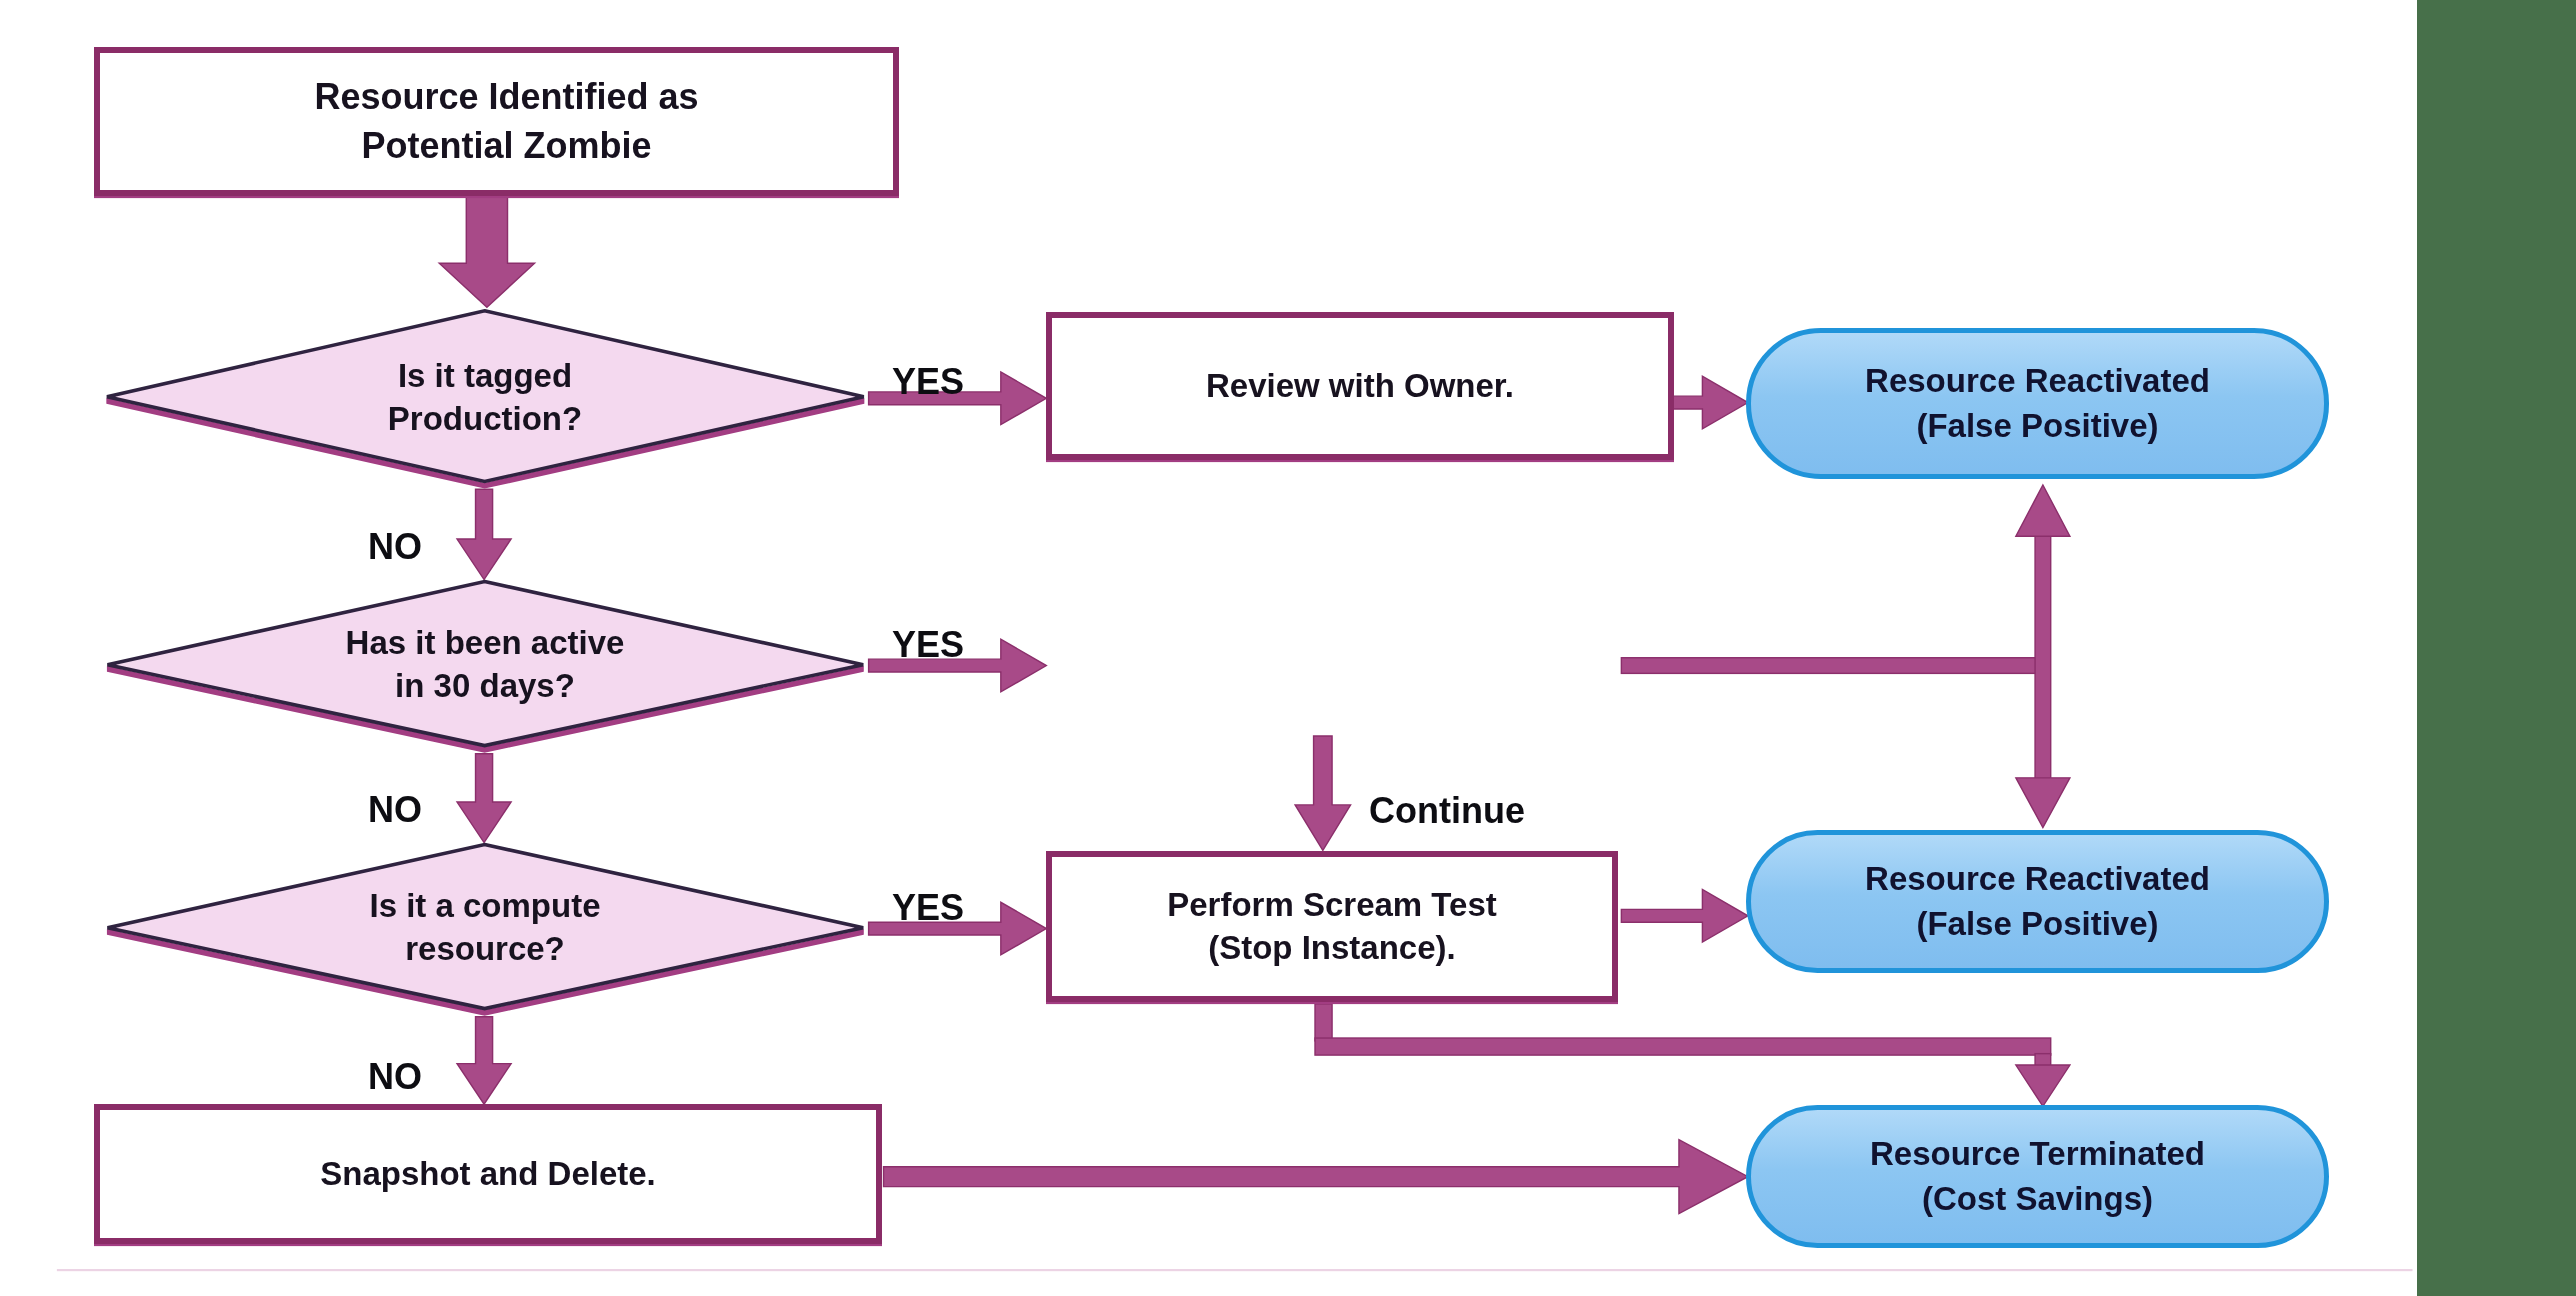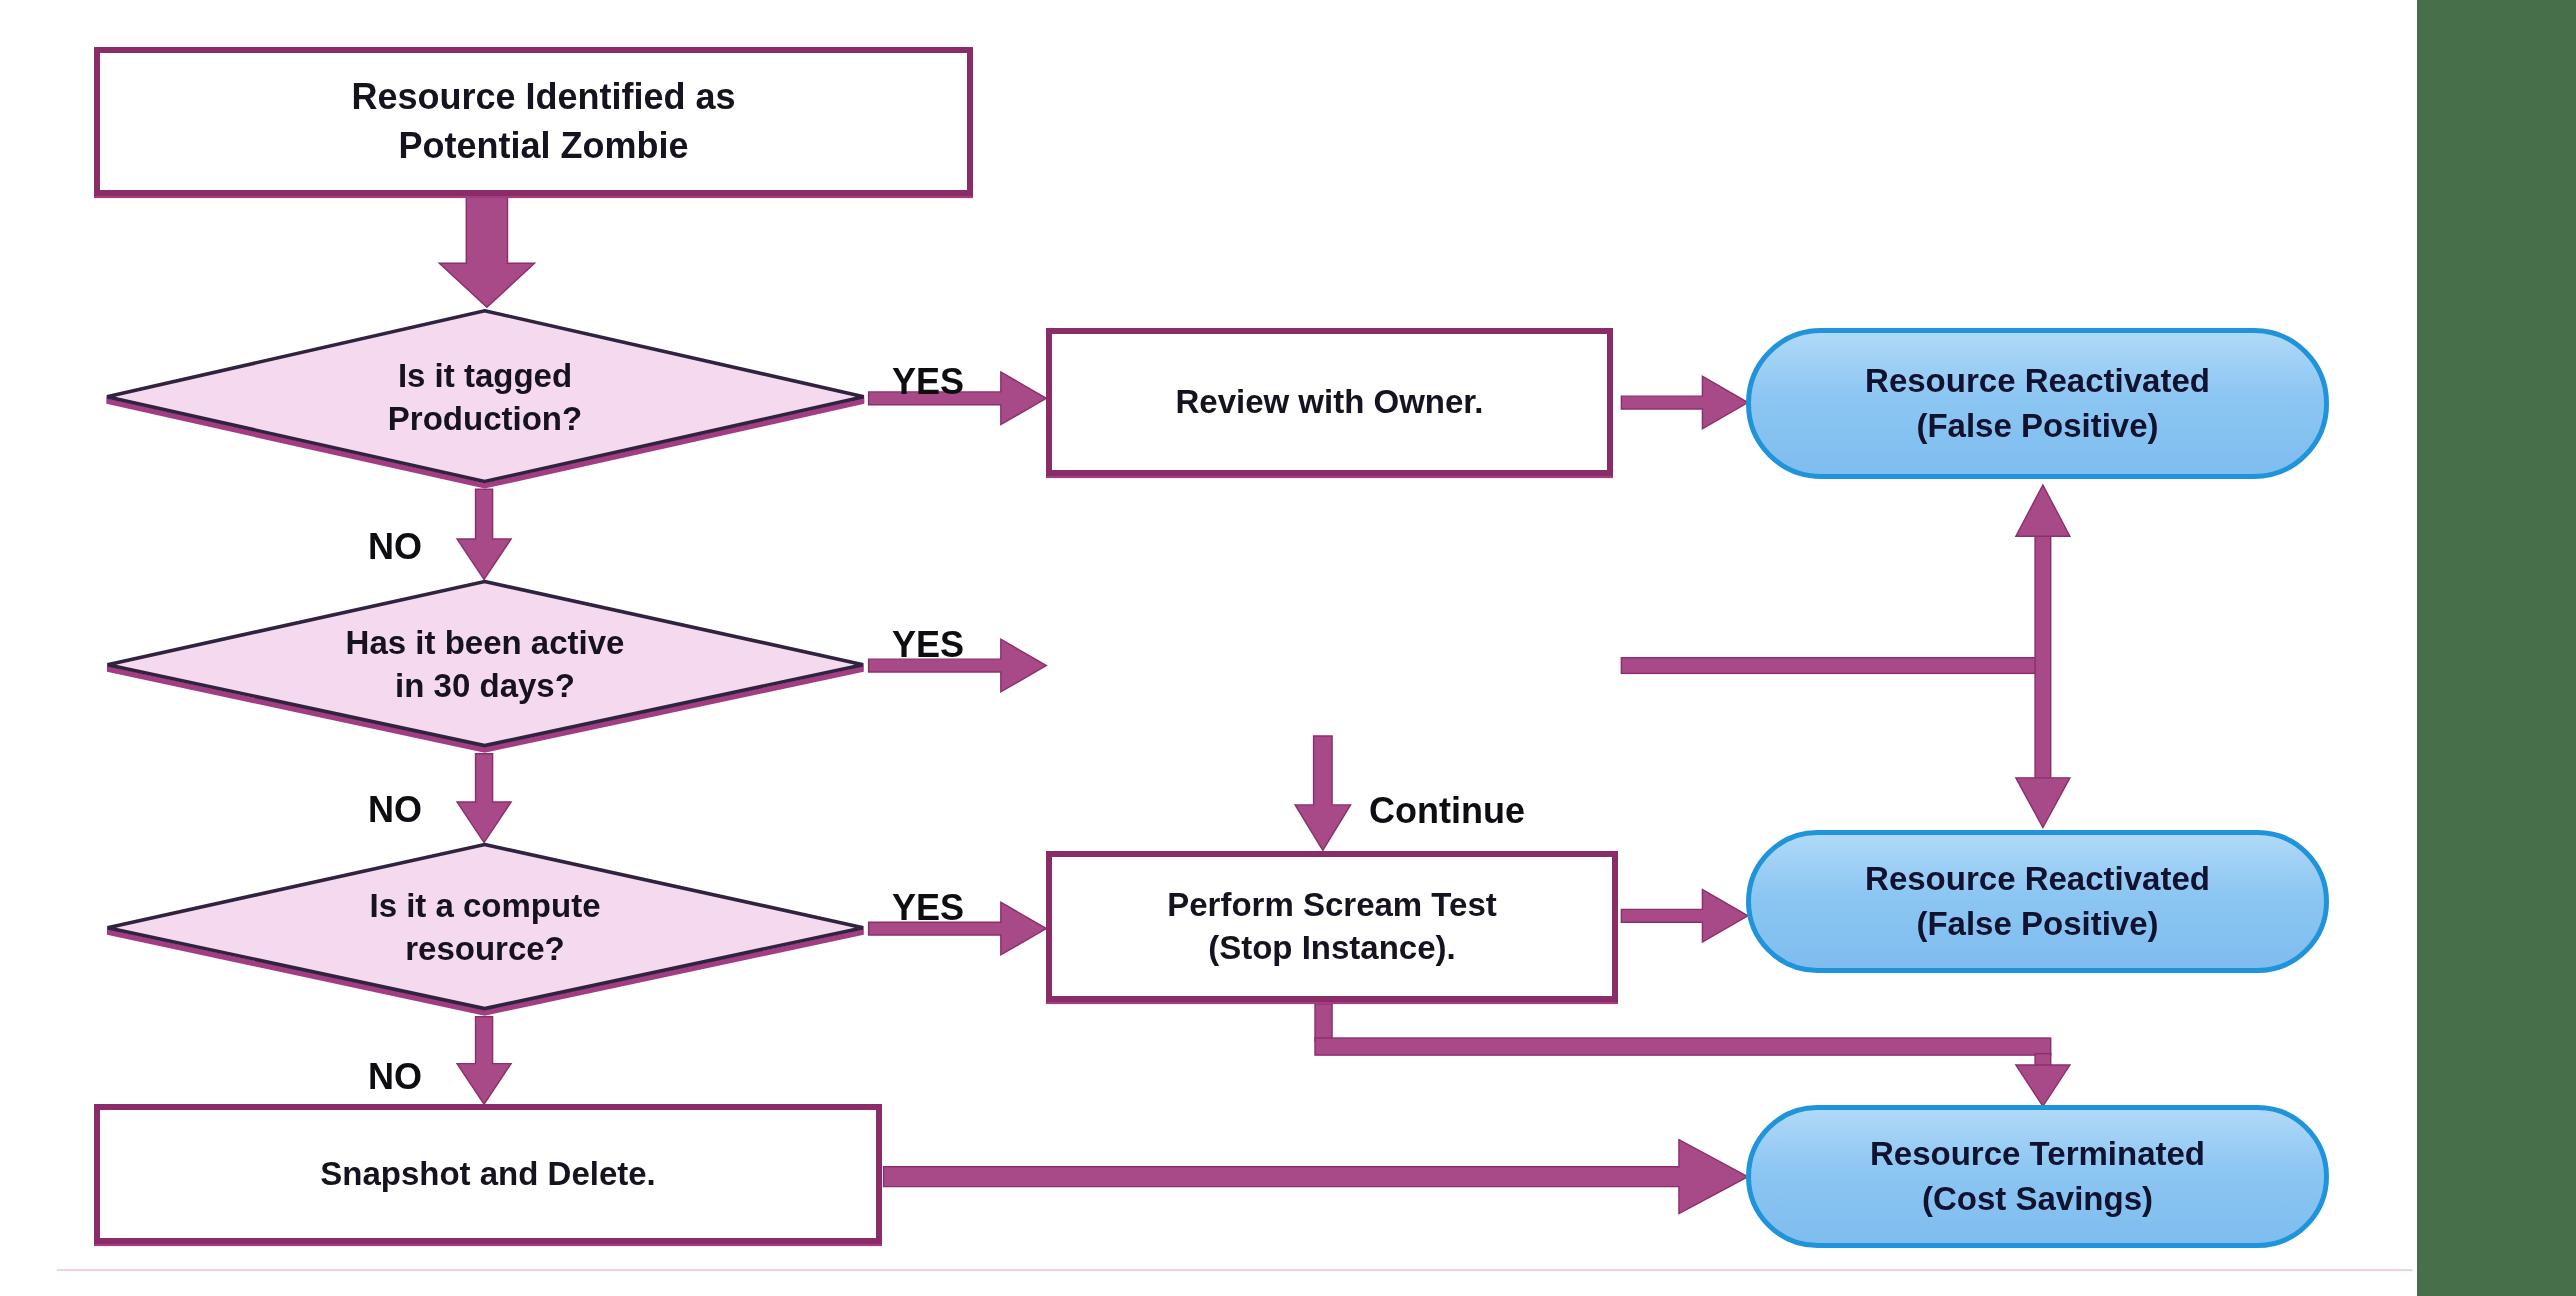--- a/index.html
+++ b/index.html
@@ -69,26 +69,26 @@
       <rect x="1850" y="1460" width="1035" height="24"></rect>
       <rect x="2863" y="1482" width="22" height="20"></rect>
       <polygon points="2836,1498 2912,1498 2874,1556"></polygon>
 
       <polygon points="1243,1641 2362,1641 2362,1603 2459,1655 2362,1707 2362,1669 1243,1669"></polygon>
     </g>
 
     <rect x="80" y="1785" width="3314" height="3" fill="#ecd3e4" stroke="none"></rect>
   </svg>
 
-  <div class="node rectnode startnode" style="left:94px;top:47px;width:879px;height:149px;padding-left:20px;">
+  <div class="node rectnode startnode" style="left:94px;top:47px;width:805px;height:149px;padding-left:20px;">
     <div class="lbl">Resource Identified as
 Potential Zombie</div>
   </div>
 
-  <div class="node rectnode" style="left:1046px;top:328px;width:567px;height:148px;">
+  <div class="node rectnode" style="left:1046px;top:312px;width:628px;height:148px;">
     <div class="lbl">Review with Owner.</div>
   </div>
 
 
   <div class="node rectnode" style="left:1046px;top:851px;width:572px;height:151px;align-items:center;">
     <div class="lbl">Perform Scream Test
 (Stop Instance).</div>
   </div>
 
   <div class="node rectnode" style="left:94px;top:1104px;width:788px;height:140px;">

